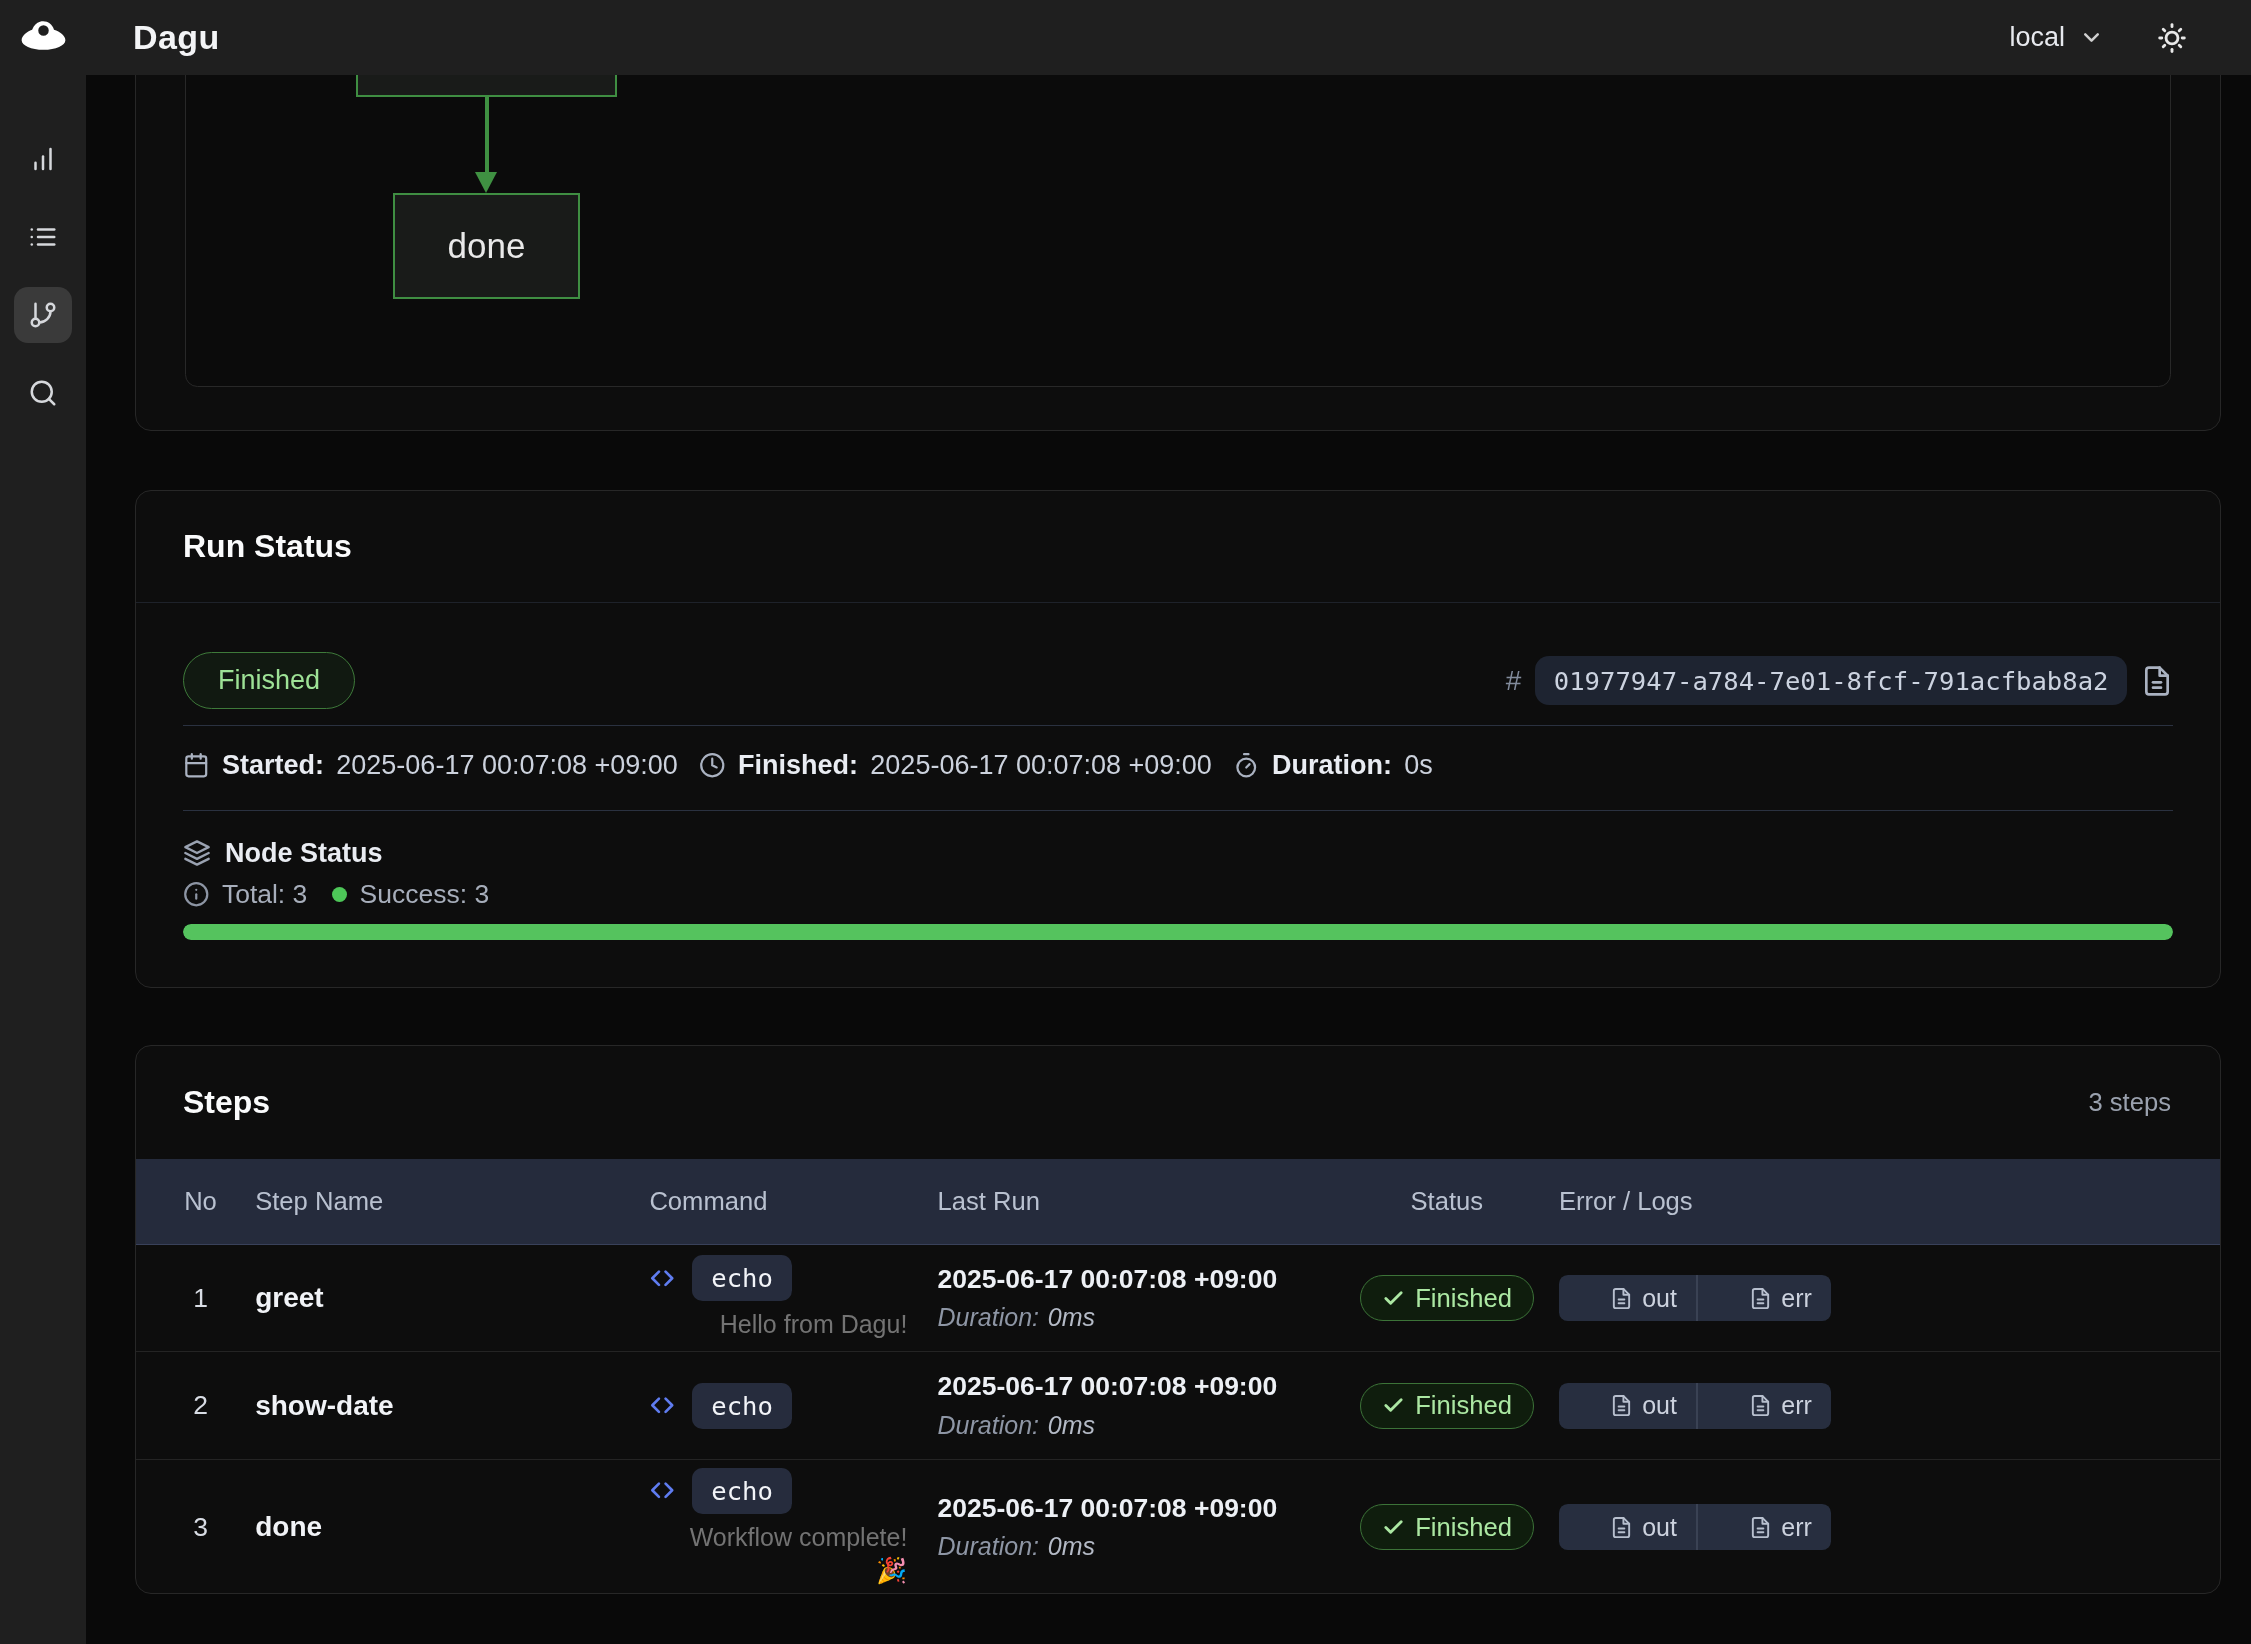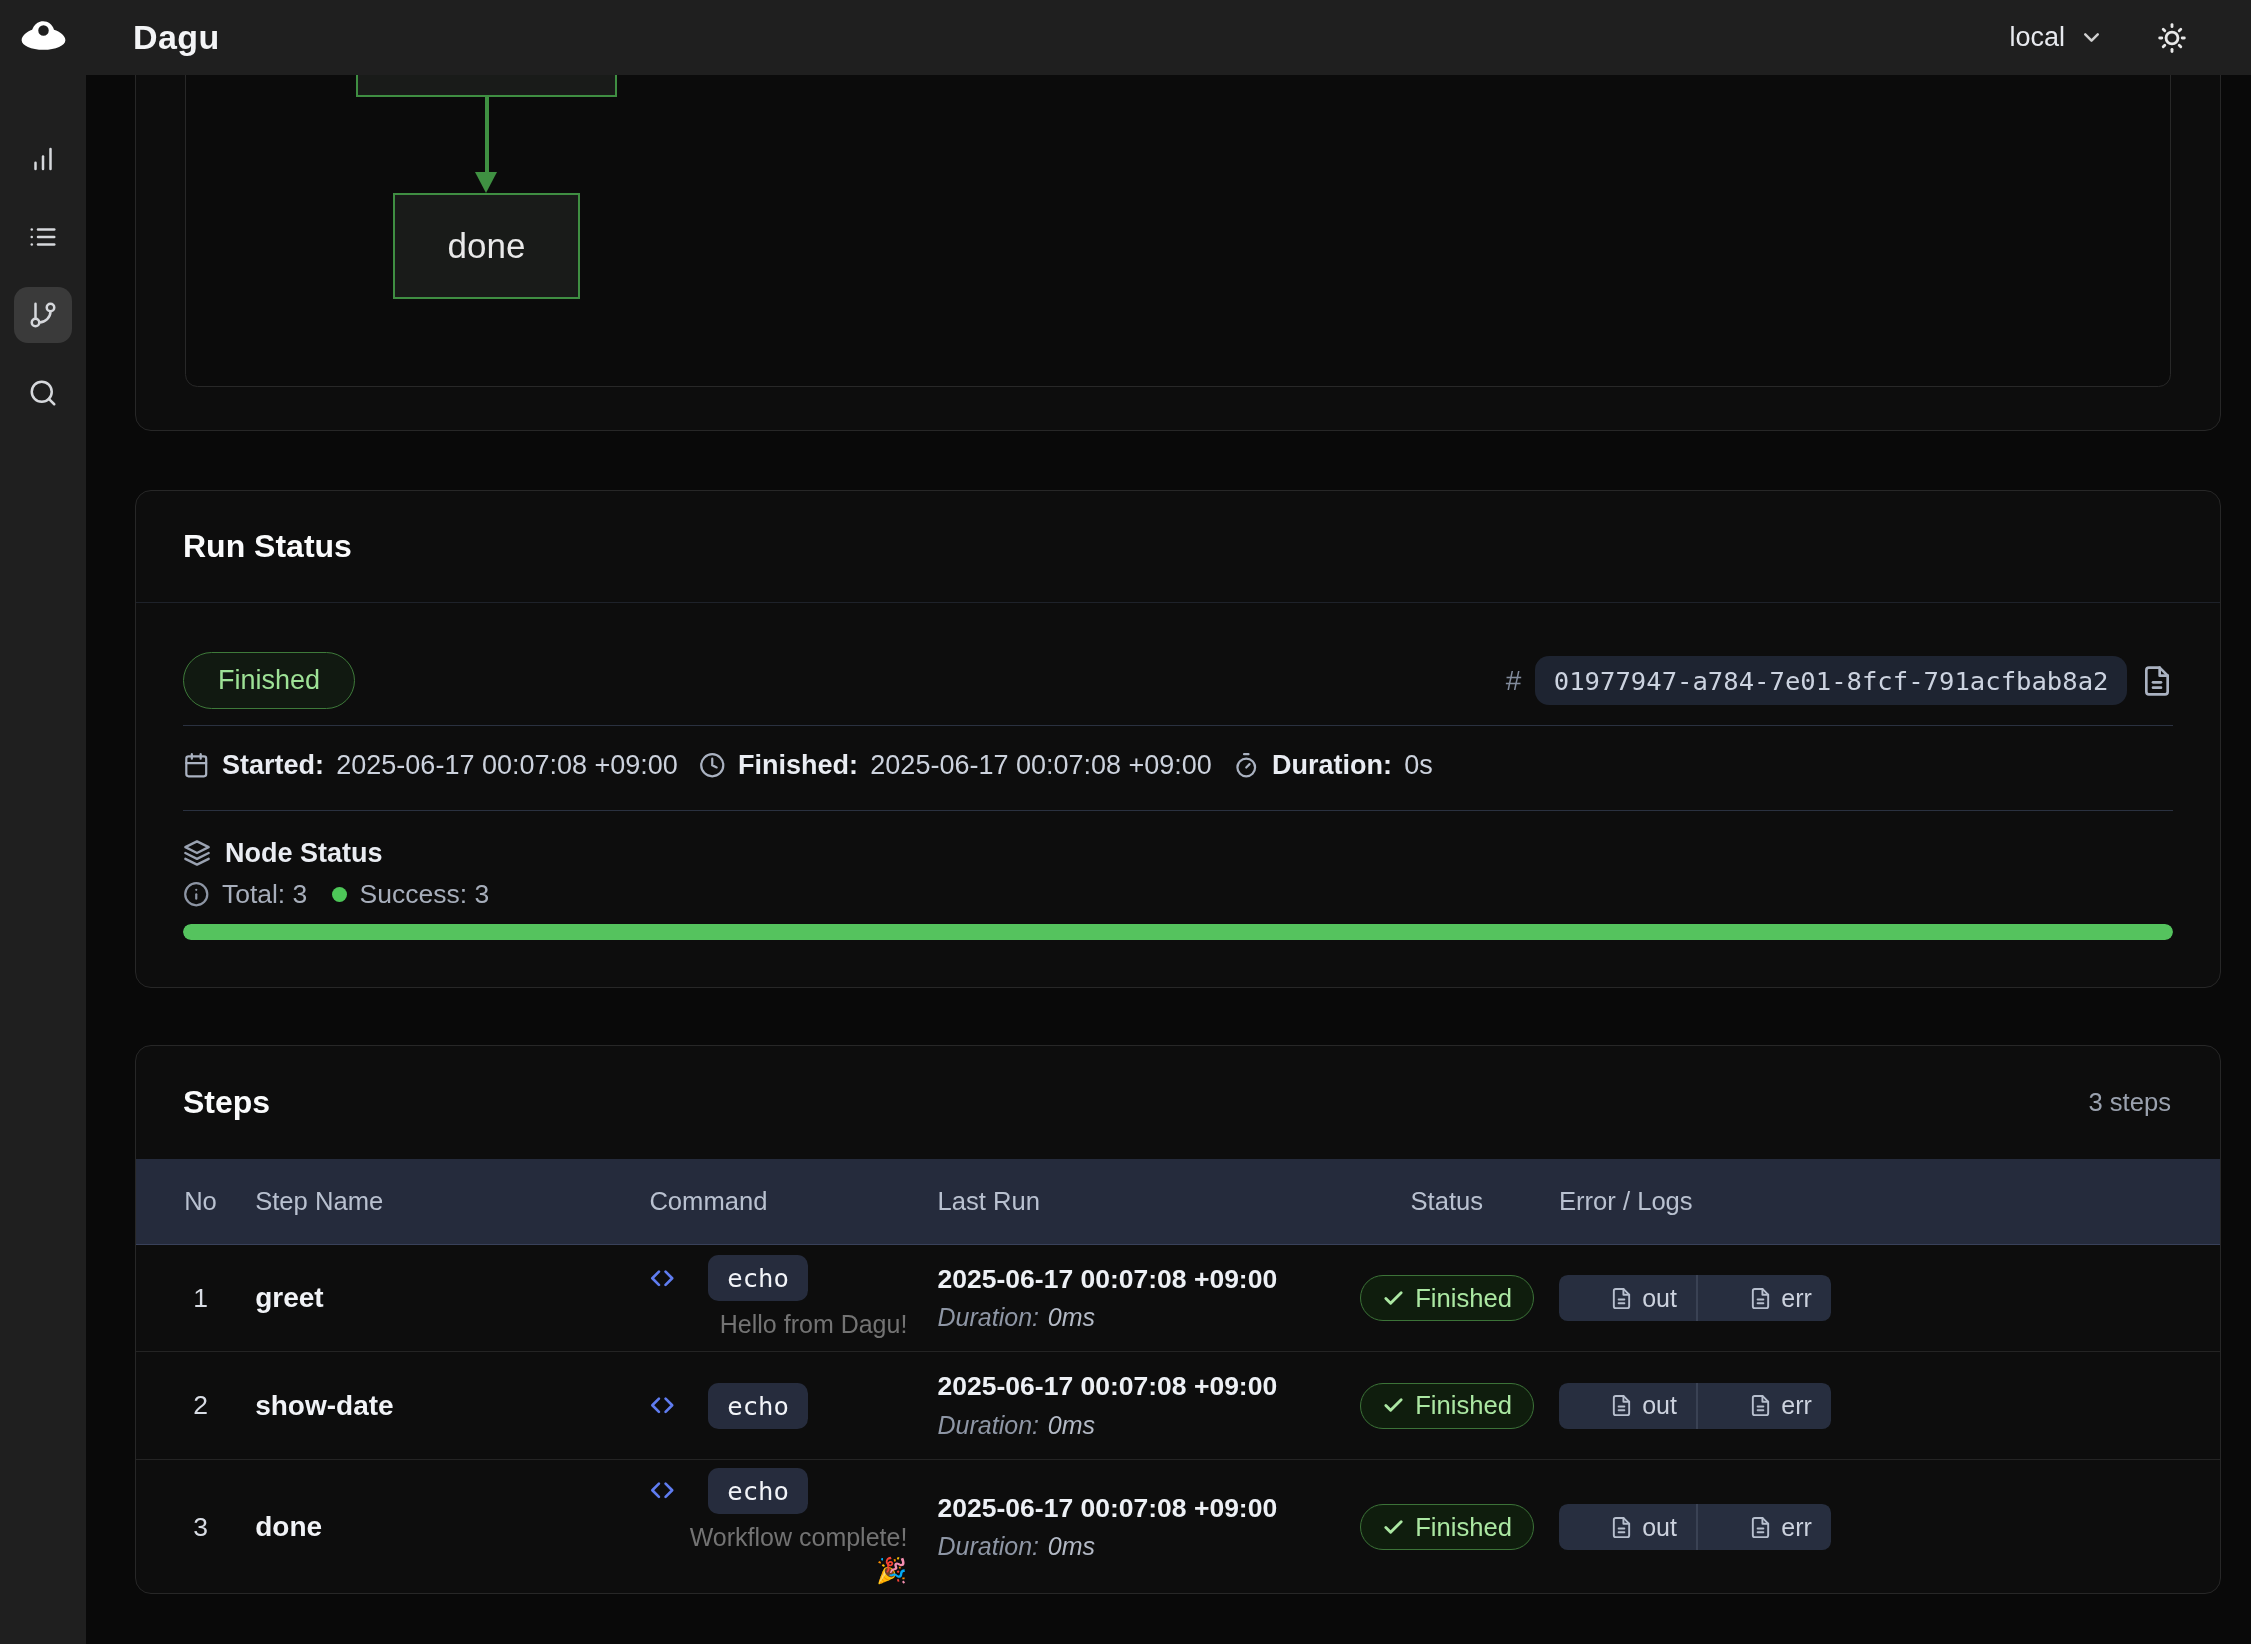--- a/index.html
+++ b/index.html
@@ -81,21 +81,21 @@
   .tgrid { display:grid; grid-template-columns:97px 388px 282px 397px 212px auto;
            column-gap:6.2px; padding-left:16px; align-items:center; }
   .thead { height:86px; background:#252b3c; border-bottom:1.8px solid #39415a; }
   .thead > div { font-size:25.6px; font-weight:400; color:#b9c1d0; }
   .th-center { justify-self:center; }
   .trow { border-top:1.8px solid #242424; }
   .trow:first-of-type { border-top:0; }
   .r1 { height:106px; } .r2 { height:108px; } .r3 { height:135px; }
   .c-no { justify-self:center; font-size:26.5px; color:#d8dce4; }
   .c-name { font-size:28px; font-weight:700; color:#f1f3f7; }
-  .cmd-line { display:flex; align-items:center; gap:32px; }
+  .cmd-line { display:flex; align-items:center; gap:16px; }
   .code-ic { color:#5f7cf0; display:flex; }
   .cmd-pill { font-family:"DejaVu Sans Mono","Liberation Mono",monospace; font-size:25.6px; color:#f2f4f8;
               background:#262c3d; padding:8px 19.4px; border-radius:10.6px; }
   .cmd-desc { margin-left:37px; margin-top:7px; width:221px; font-size:25px; line-height:33px;
               color:#737373; word-break:break-all;text-align:right; }
   .lastrun-date { font-size:26.5px; font-weight:700; color:#edf0f5; }
   .lastrun-dur { margin-top:8.8px; font-size:25px; color:#8e96a5;font-style:italic; }
   .lastrun-dur .v { color:#b4bac6; margin-left:8.8px; }
   .row-badge { justify-self:center; height:46px; padding:0 21px; border-radius:23px;
                border:1.8px solid #3c7338; background:#0f1d0d; color:#abe7a2; font-size:25.6px;

